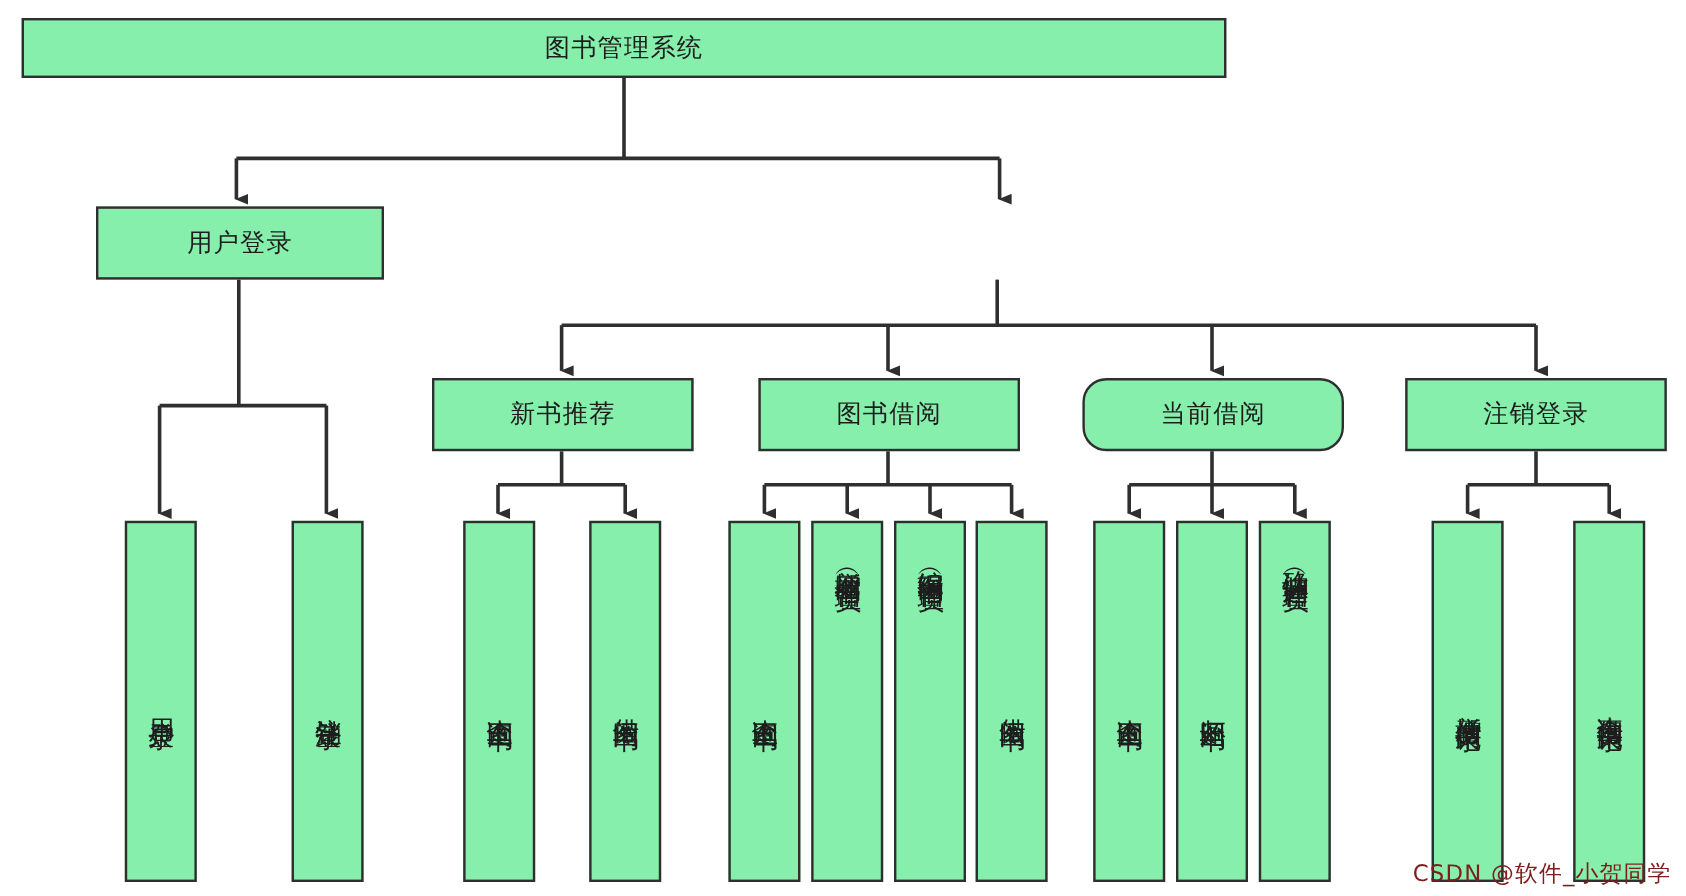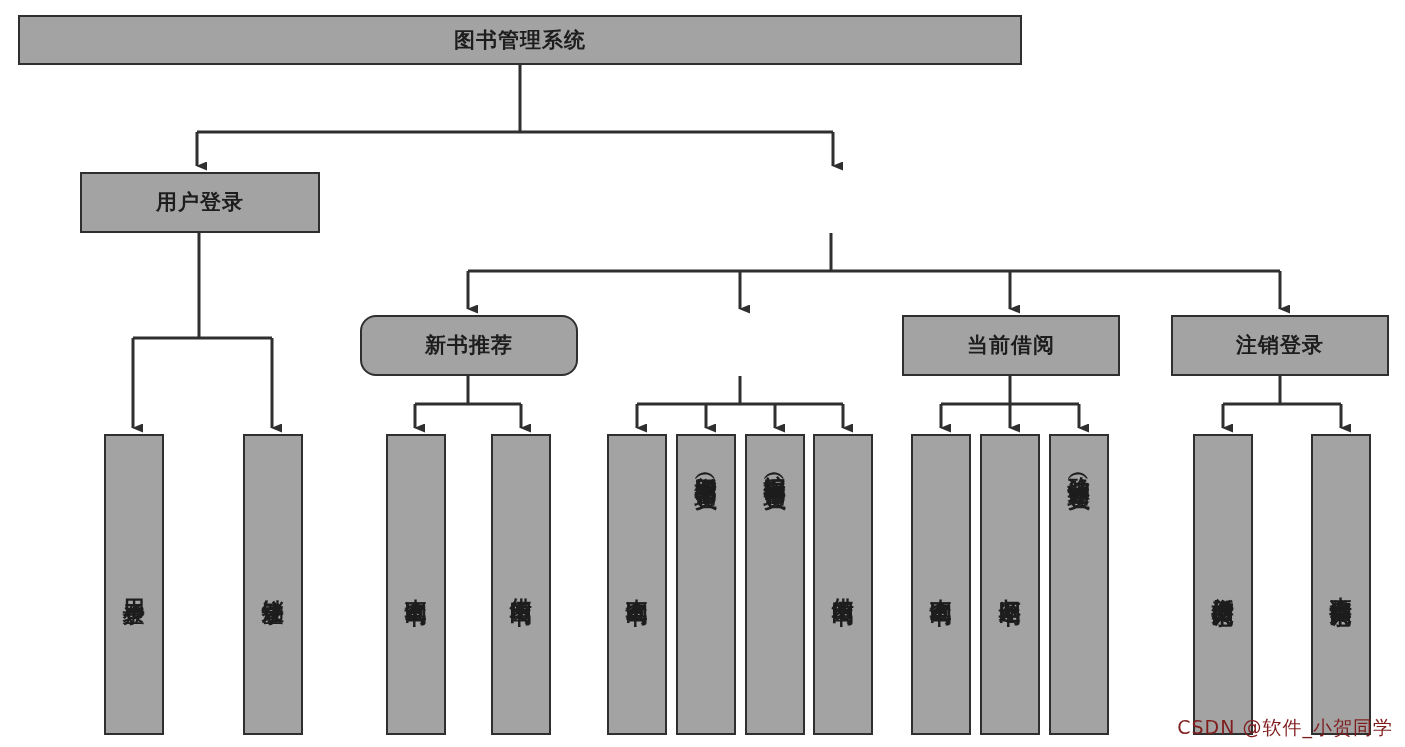--- a/index.html
+++ b/index.html
@@ -9,26 +9,25 @@
     background:#ffffff;
     font-family:"DejaVu Sans","Liberation Sans",sans-serif;
     overflow:hidden;
   }
   #stage{position:relative;width:1405px;height:747px;}
   svg#wires{position:absolute;left:0;top:0;width:1405px;height:747px;pointer-events:none;}
 
   .node{
     position:absolute;
     box-sizing:border-box;
-    background:#a3a3a3;
+    background:#86efac;
     border:2.5px solid #2f2f2f;
     display:flex;align-items:center;justify-content:center;
     color:#1d1d1d;
     z-index:2;
-    font-weight:bold;
   }
   .node .lbl{display:block;white-space:nowrap;}
 
   
   .h-node .lbl{
     font-size:21px;
     line-height:1;
     letter-spacing:1px;
   }
   .root .lbl{font-size:21px;}
@@ -118,26 +117,29 @@
 
   <div class="node h-node root" style="left:18px;top:15px;width:1004px;height:50px;">
     <span class="lbl">图书管理系统</span>
   </div>
 
   <div class="node h-node" style="left:80px;top:172px;width:240px;height:61px;">
     <span class="lbl">用户登录</span>
   </div>
 
 
-  <div class="node h-node" style="left:360px;top:315px;width:218px;height:61px;border-radius:16px;">
+  <div class="node h-node" style="left:360px;top:315px;width:218px;height:61px;">
     <span class="lbl">新书推荐</span>
   </div>
 
+  <div class="node h-node" style="left:632px;top:315px;width:218px;height:61px;">
+    <span class="lbl">图书借阅</span>
+  </div>
 
-  <div class="node h-node" style="left:902px;top:315px;width:218px;height:61px;">
+  <div class="node h-node" style="left:902px;top:315px;width:218px;height:61px;border-radius:20px;">
     <span class="lbl">当前借阅</span>
   </div>
 
   <div class="node h-node" style="left:1171px;top:315px;width:218px;height:61px;">
     <span class="lbl">注销登录</span>
   </div>
 
   <div class="node leaf mid" style="left:104px;top:434px;width:60px;height:301px;">
     <span class="lbl">用户登录</span>
   </div>

